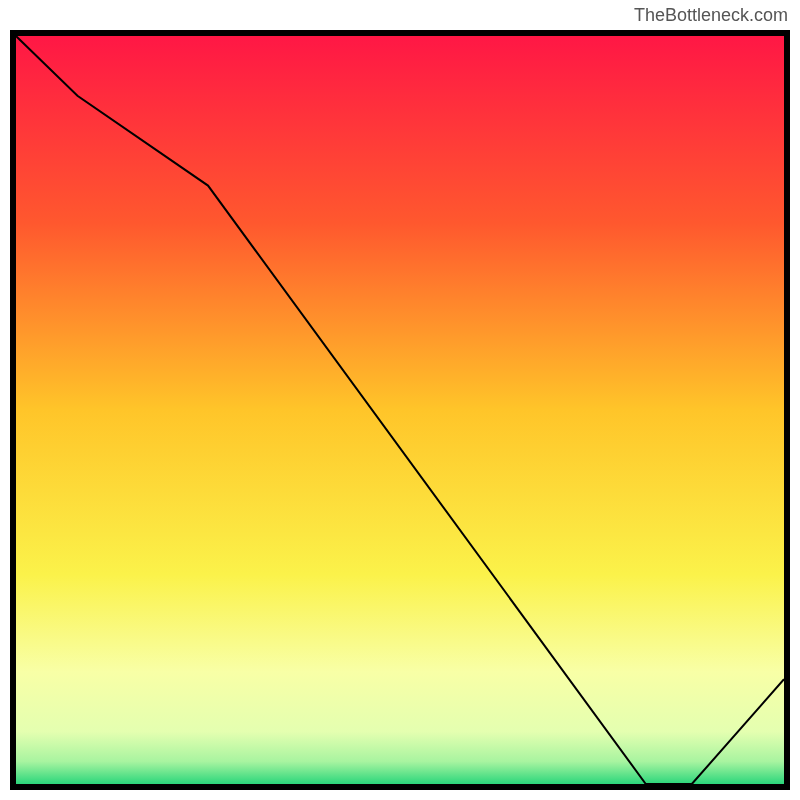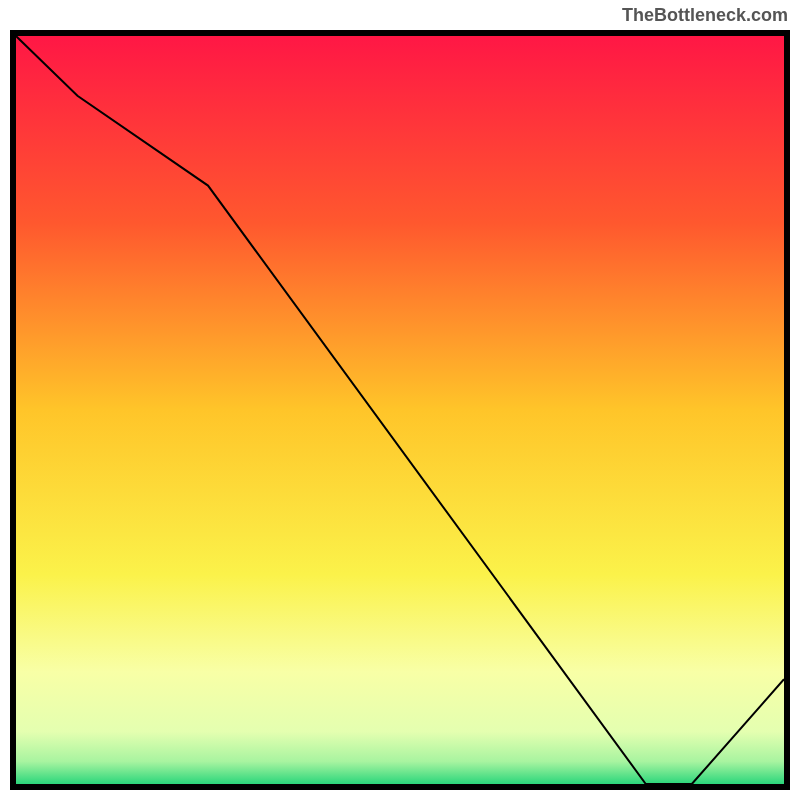--- a/index.html
+++ b/index.html
@@ -9,21 +9,21 @@
     background: #ffffff;
     font-family: Arial, sans-serif;
     position: relative;
     overflow: hidden;
   }
   .watermark {
     position: absolute;
     top: 5px;
     right: 12px;
     font-size: 18px;
-    font-weight: bold;
+    font-weight: normal;
     color: #555;
     z-index: 10;
   }
   .chart-area {
     position: absolute;
     top: 30px;
     left: 10px;
     width: 780px;
     height: 760px;
     border: 6px solid #000;

